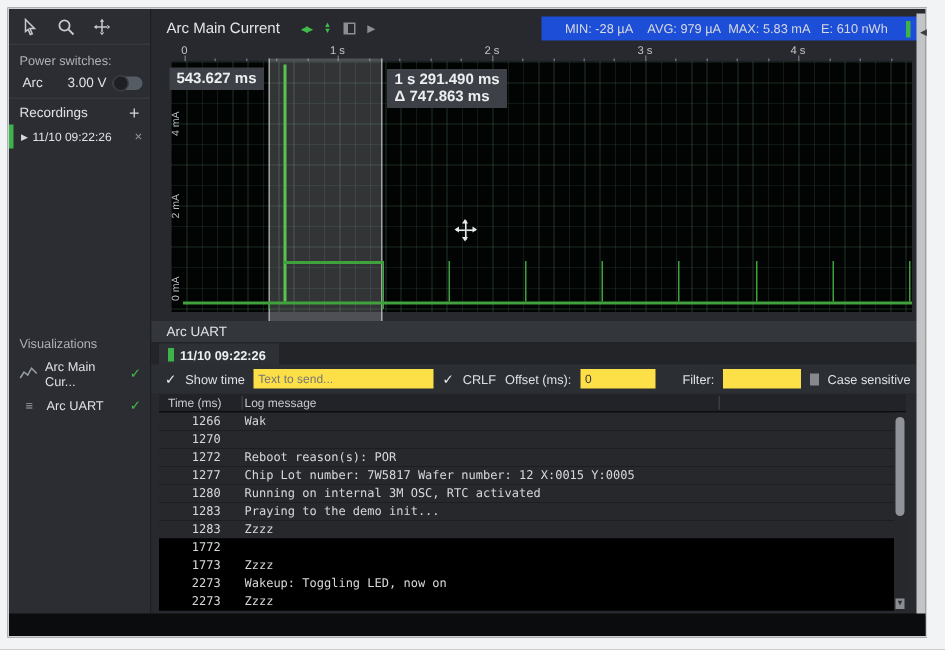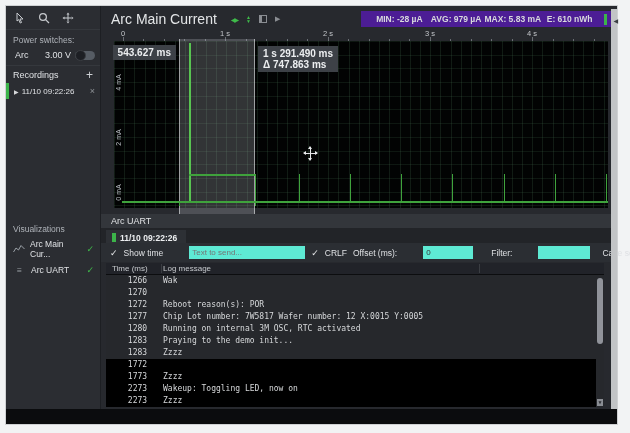--- a/index.html
+++ b/index.html
@@ -31,28 +31,28 @@
   .rec-exp { font-size:6px; color:#d6d8db; }
   .rec-close { margin-left:auto; color:#8f9398; font-size:9px; }
   .viz-block { position:absolute; top:213px; left:0; right:0; }
   .viz-row { display:flex; align-items:center; gap:5px; padding:3px 6px 3px 7px; font-size:8.5px; }
   .viz-check { margin-left:auto; color:#3fbb4a; font-size:9px; }
   .viz-ico { color:#9aa0a6; width:13px; text-align:center; }
 
   
   .main { position:absolute; left:95px; top:0; width:512px; bottom:15px; background:#27292e; }
   .chart-head { display:flex; align-items:center; height:20px; margin-top:3px; padding-left:10px; }
-  .chart-title { font-size:14px; color:#e3e5e7; }
+  .chart-title { font-size:10px; color:#e3e5e7; }
   .head-icons { display:flex; align-items:center; gap:8px; margin-left:14px; }
   .ico-green { color:#3fbb4a; font-size:6px; letter-spacing:-1px; }
   .ico-vfit { display:inline-flex; flex-direction:column; line-height:4px; font-size:5px; color:#3fbb4a; }
   .ico-box { width:8px; height:8px; border:1px solid #8a8d92; border-left-width:3px; }
   .ico-play { color:#8a8d92; font-size:7px; }
   .stats-bar { display:flex; align-items:center; margin-left:auto; height:16px;
-               background:#4c1d95; padding:0 4px 0 10px; flex:0 0 252px;font-weight:bold; }
+               background:#1d4ed8; padding:0 4px 0 10px; flex:0 0 252px; }
   .stat { flex:1; font-size:8.5px; color:#d8dadd; white-space:nowrap; text-align:center; }
   .rec-indicator { width:3px; height:11px; background:#3cb44a; margin-left:6px; margin-right:2px; }
 
   .time-axis { position:absolute; left:13px; top:23px; width:494px; height:12px; }
   .x-label { position:absolute; top:0; transform:translateX(-50%); font-size:7.5px; color:#c2c5c9; }
   .tick { position:absolute; bottom:0; width:1px; background:#6a6e74; }
 
   .plot { position:absolute; left:13px; top:35px; width:494px; height:167px;
           background:#020303; overflow:visible;
           background-image:
@@ -82,22 +82,22 @@
   .uart-head { position:absolute; left:0; right:0; top:208px; height:14px; background:#33363b;
                color:#e0e2e4; font-size:9px; line-height:14px; padding-left:10px; }
   .uart-tabs { position:absolute; left:0; right:0; top:222px; height:15px; background:#222428; }
   .uart-tab { display:inline-flex; align-items:center; gap:4px; height:15px; padding:0 9px 0 6px;
               background:#2d3035; color:#eceef0; font-size:8.5px; font-weight:bold; margin-left:5px; }
   .tab-ind { width:4px; height:9px; background:#3cb44a; }
   .uart-toolbar { position:absolute; left:0; right:0; top:237px; height:19px; background:#2b2e33;
                   display:flex; align-items:center; gap:6px; padding:0 6px 0 9px;
                   color:#dfe1e4; font-size:8.5px; white-space:nowrap; }
   .chk { color:#e6e8ea; font-size:9px; }
-  .tb-input { height:13px; border:none; background:#5eead4; color:#333; font-size:8px;
-              font-family:"Liberation Sans", sans-serif; padding:0 3px;margin-left:20px; }
+  .tb-input { height:13px; border:none; background:#fde047; color:#333; font-size:8px;
+              font-family:"Liberation Sans", sans-serif; padding:0 3px; }
   .send-input { width:170px; }
   .offset-input { width:50px; }
   .filter-input { width:52px; }
   .case-box { width:8px; height:8px; background:#85888d; }
 
   .log-table { position:absolute; left:5px; top:257px; width:498px; bottom:2px;
                font-family:"DejaVu Sans Mono", monospace; font-size:8px; }
   .log-head { position:relative; height:12px; background:#212329; color:#c6c9cd;
               display:flex; align-items:center; border-bottom:1px solid #0c0d0f;
               font-family:"Liberation Sans", sans-serif; font-size:8px; }

